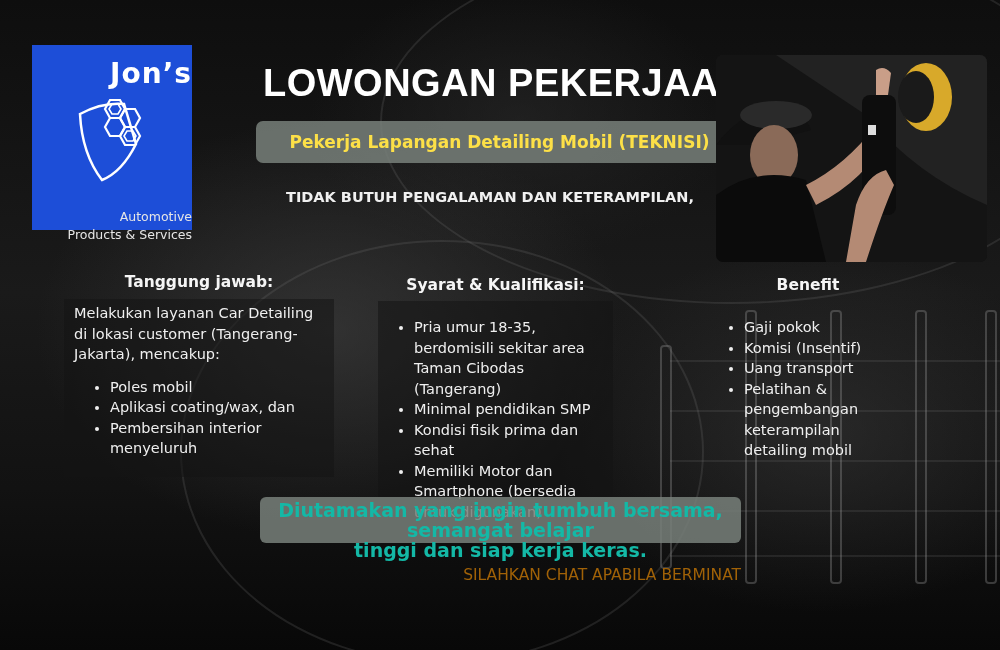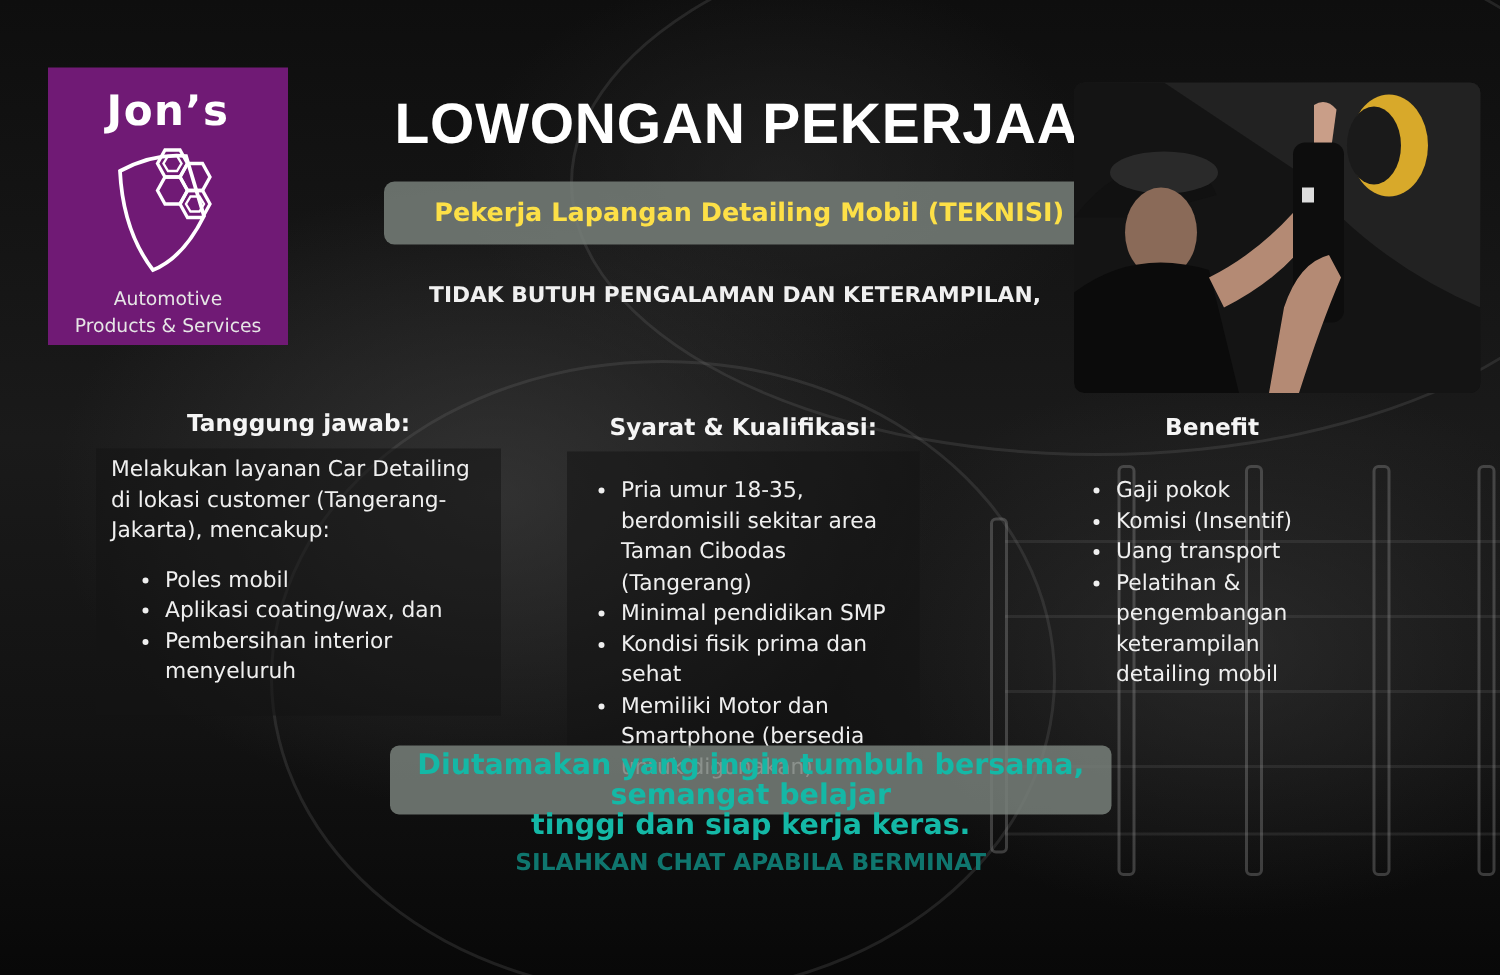--- a/index.html
+++ b/index.html
@@ -27,29 +27,29 @@
     .grille .hline {
       position: absolute; left: 20px; right: 0; height: 2px;
       background: rgba(120,120,120,0.18);
     }
     .curve {
       position: absolute; border: 2px solid rgba(120,120,120,0.22); border-radius: 50%;
     }
 
     .logo {
       position: absolute; left: 32px; top: 45px; width: 160px; height: 185px;
-      background: #701a75; text-align: center;
+      background: #1d4ed8; text-align: right;
     }
     .logo .brand {
       font-family: "DejaVu Sans", sans-serif; font-weight: bold;
       font-size: 28px; margin-top: 12px; letter-spacing: 1px; color: #fff;
     }
     .logo svg { display: block; margin: 4px auto 0; }
     .logo .sub1, .logo .sub2 { font-size: 12.5px; color: #e6e6e6; line-height: 18px; }
-    .logo .sub1 { margin-top: 6px; }
+    .logo .sub1 { margin-top: 24px; }
 
     .title {
       position: absolute; left: 240px; top: 62px; width: 530px; text-align: center;
       font-family: "Liberation Sans", sans-serif; font-weight: bold;
       font-size: 38px; letter-spacing: 0.5px; color: #fff;
     }
     .pill {
       position: absolute; left: 256px; top: 121px; width: 487px; height: 42px;
       background: rgba(120,128,122,0.85); border-radius: 7px;
       text-align: center; line-height: 42px;
@@ -81,22 +81,22 @@
     .c3 { left: 708px; top: 274px; width: 200px; }
     .c3 h3 { margin-bottom: 5px; }
 
     .note {
       position: absolute; left: 260px; top: 497px; width: 481px; height: 46px;
       background: rgba(120,128,122,0.85); border-radius: 6px;
       text-align: center; font-weight: bold; font-size: 19px; line-height: 20px;
       padding-top: 3px; box-sizing: border-box; color: #14b8a6;
     }
     .cta {
-      position: absolute; left: 260px; top: 566px; width: 481px; text-align: center;
-      font-weight: bold; font-size: 15.5px; color: #0f766e;
+      position: absolute; left: 260px; top: 566px; width: 481px; text-align: right;
+      font-weight: normal; font-size: 15.5px; color: #a16207;
     }
   </style>
 </head>
 <body>
 
 <div class="bg"></div>
 <div class="curve" style="left:180px;top:240px;width:520px;height:420px;"></div>
 <div class="curve" style="left:380px;top:-60px;width:700px;height:360px;"></div>
 <div class="grille">
   <div class="hline" style="top:60px"></div>

